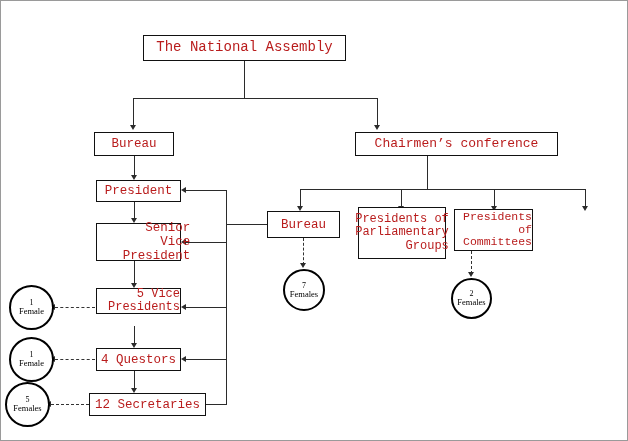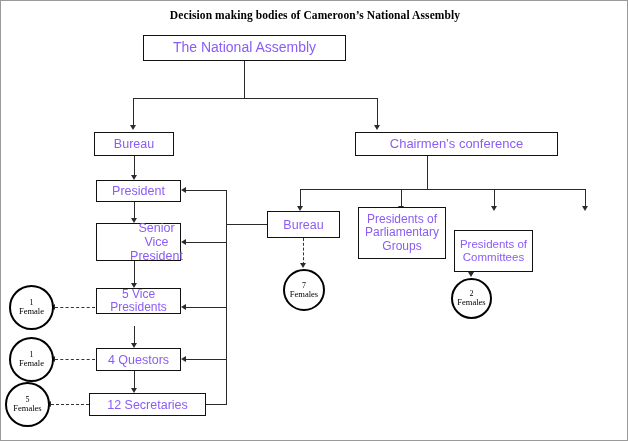--- a/index.html
+++ b/index.html
@@ -23,23 +23,23 @@
     letter-spacing:.1px;
   }
   .box{
     position:absolute;
     box-sizing:border-box;
     border:1.3px solid #111;
     background:#fff;
     display:flex;
     align-items:center;
     justify-content:center;
-    text-align:center;
-    font-family:Liberation Sans, sans-serif;
-    color:#8b5cf6;
+    text-align:right;
+    font-family:Liberation Mono, monospace;
+    color:#b91c1c;
     line-height:1.12;
     z-index:4;
   }
   .circ{
     position:absolute;
     box-sizing:border-box;
     border:2px solid #000;
     border-radius:50%;
     background:#fff;
     display:flex;
@@ -65,21 +65,20 @@
   }
   .arr{position:absolute;width:0;height:0;z-index:3;}
   .arr-d{border-left:3.6px solid transparent;border-right:3.6px solid transparent;border-top:5.5px solid #2b2b2b;}
   .arr-l{border-top:3.6px solid transparent;border-bottom:3.6px solid transparent;border-right:5.5px solid #2b2b2b;}
 </style>
 </head>
 <body>
 
 <div id="canvas">
 
-  <div id="title">Decision making bodies of Cameroon’s National Assembly</div>
 
   <div class="box" style="left:142px;top:34px;width:203px;height:26px;font-size:14px;">
     <span>The National Assembly</span>
   </div>
 
   <div class="ln lnv" style="left:243px;top:60px;height:38px;"></div>
 
   <div class="ln lnh" style="left:132px;top:97px;width:245px;"></div>
 
   <div class="ln lnv" style="left:132px;top:97px;height:28px;"></div>
@@ -147,21 +146,21 @@
   <div class="arr arr-d" style="left:581px;top:205px;"></div>
 
   <div class="box" style="left:266px;top:210px;width:73px;height:27px;font-size:12.5px;">
     <span>Bureau</span>
   </div>
 
   <div class="box" style="left:357px;top:206px;width:88px;height:52px;font-size:12px;">
     <span>Presidents of Parliamentary Groups</span>
   </div>
 
-  <div class="box" style="left:453px;top:208px;width:79px;height:42px;font-size:11.5px;margin-top:21px;">
+  <div class="box" style="left:453px;top:208px;width:79px;height:42px;font-size:11.5px;">
     <span>Presidents of Committees</span>
   </div>
 
 
   <div class="ln lnh" style="left:225px;top:223px;width:41px;"></div>
   <div class="ln lnv" style="left:225px;top:189px;height:215px;"></div>
 
   <div class="ln lnh" style="left:185px;top:189px;width:41px;"></div>
   <div class="arr arr-l" style="left:180px;top:186px;"></div>
 

